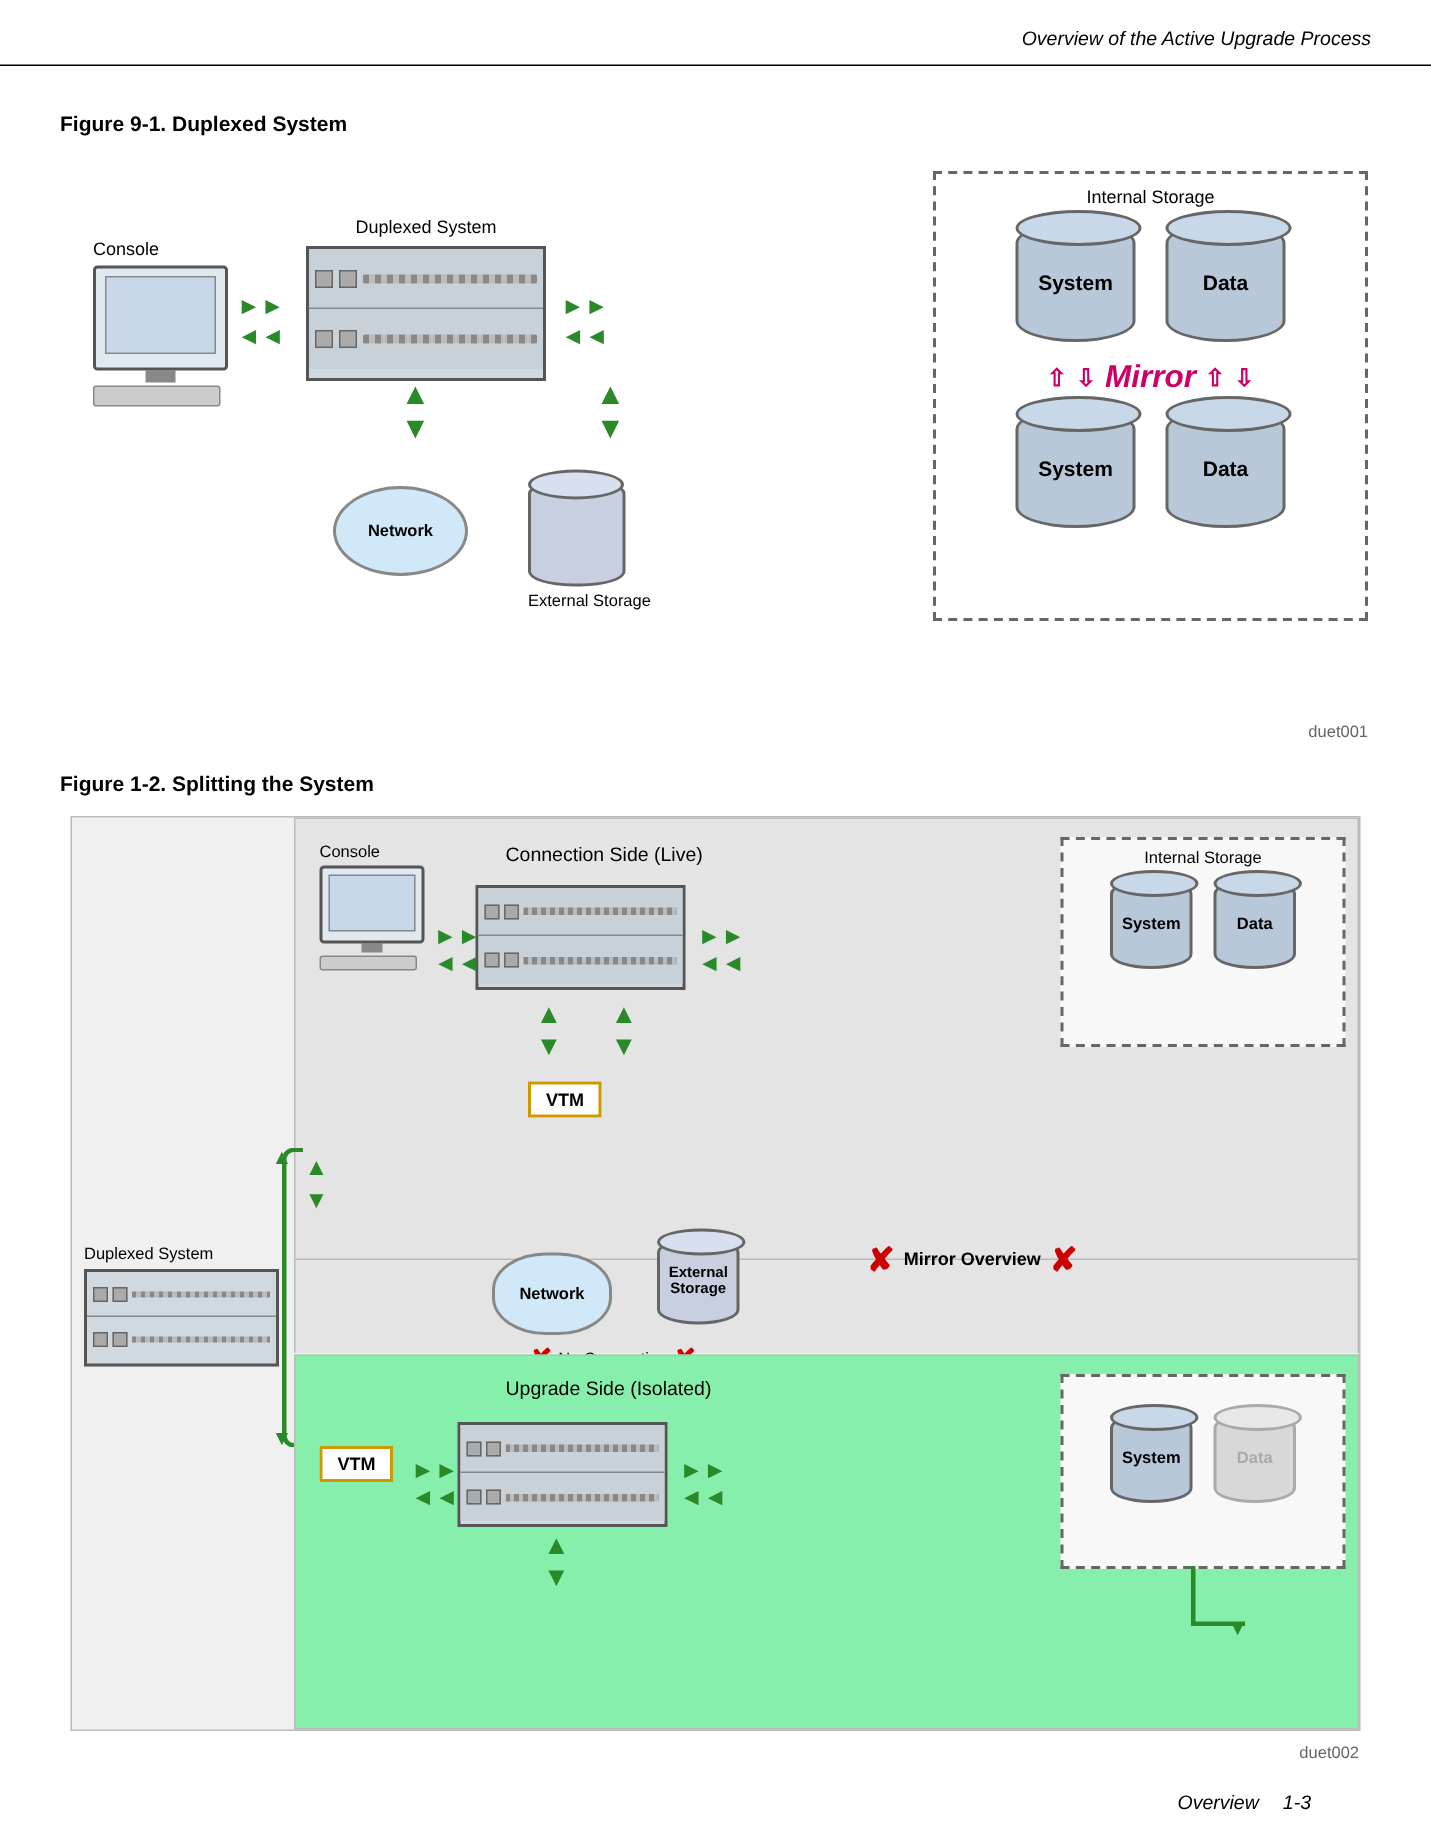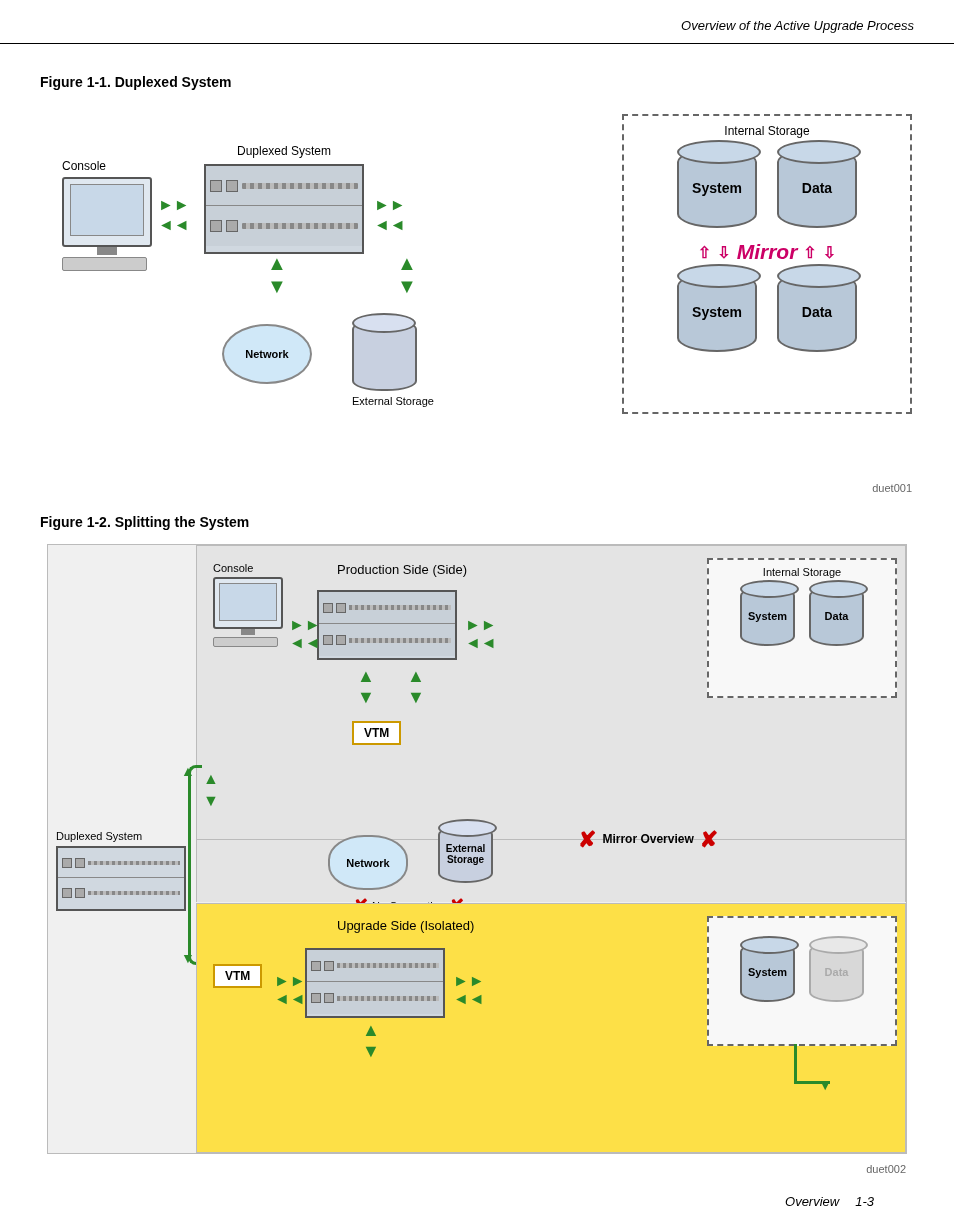--- a/index.html
+++ b/index.html
@@ -439,21 +439,21 @@
   </style>
 </head>
 <body>
 
 <div class="page-header">
   <span>Overview of the Active Upgrade Process</span>
 </div>
 
 <div class="main-content">
 
-  <div class="figure-title">Figure 1-1. Duplexed System</div>
+  <div class="figure-title">Figure 9-1. Duplexed System</div>
 
   <div class="figure1-container">
 
     <div class="abs" style="left:20px; top:55px;">
       <div class="console-label">Console</div>
       <div class="monitor">
         <div class="monitor-screen"></div>
       </div>
       <div class="monitor-stand"></div>
       <div class="keyboard"></div>
@@ -561,21 +561,21 @@
 
       <div style="position:absolute; left:16px; top:16px;">
         <div style="font-size:11px; margin-bottom:3px;">Console</div>
         <div class="monitor-sm">
           <div class="monitor-screen-sm"></div>
         </div>
         <div class="monitor-stand-sm"></div>
         <div class="keyboard-sm"></div>
       </div>
 
-      <div style="position:absolute; left:140px; top:16px; font-size:13px;">Production Side (Side)</div>
+      <div style="position:absolute; left:140px; top:16px; font-size:13px;">Connection Side (Live)</div>
 
       <div style="position:absolute; left:120px; top:44px;">
         <div class="server-rack-sm">
           <div class="server-unit-sm">
             <div class="server-detail-sm"></div>
             <div class="server-detail-sm"></div>
             <div class="server-bar-sm"></div>
           </div>
           <div class="server-unit-sm">
             <div class="server-detail-sm"></div>
@@ -691,21 +691,21 @@
     <div style="position:absolute; left:305px; top:350px; display:flex; flex-direction:column; align-items:center; gap:2px;">
       <div style="display:flex; align-items:center; gap:4px;">
         <span class="red-x-sm">✘</span>
         <span style="font-size:11px;">
           <span>No Connection</span>
         </span>
         <span class="red-x-sm">✘</span>
       </div>
     </div>
 
-    <div style="position:absolute; bottom:0; left:148px; right:0; height:250px; background:#fde047; border:1px solid #bbb;">
+    <div style="position:absolute; bottom:0; left:148px; right:0; height:250px; background:#86efac; border:1px solid #bbb;">
 
       <div style="position:absolute; left:140px; top:14px; font-size:13px;">Upgrade Side (Isolated)</div>
 
       <div style="position:absolute; left:16px; top:60px;">
         <div class="vtm-box">VTM</div>
       </div>
 
       <div style="position:absolute; left:77px; top:68px;">
         <span class="ga">►►</span>
       </div>

